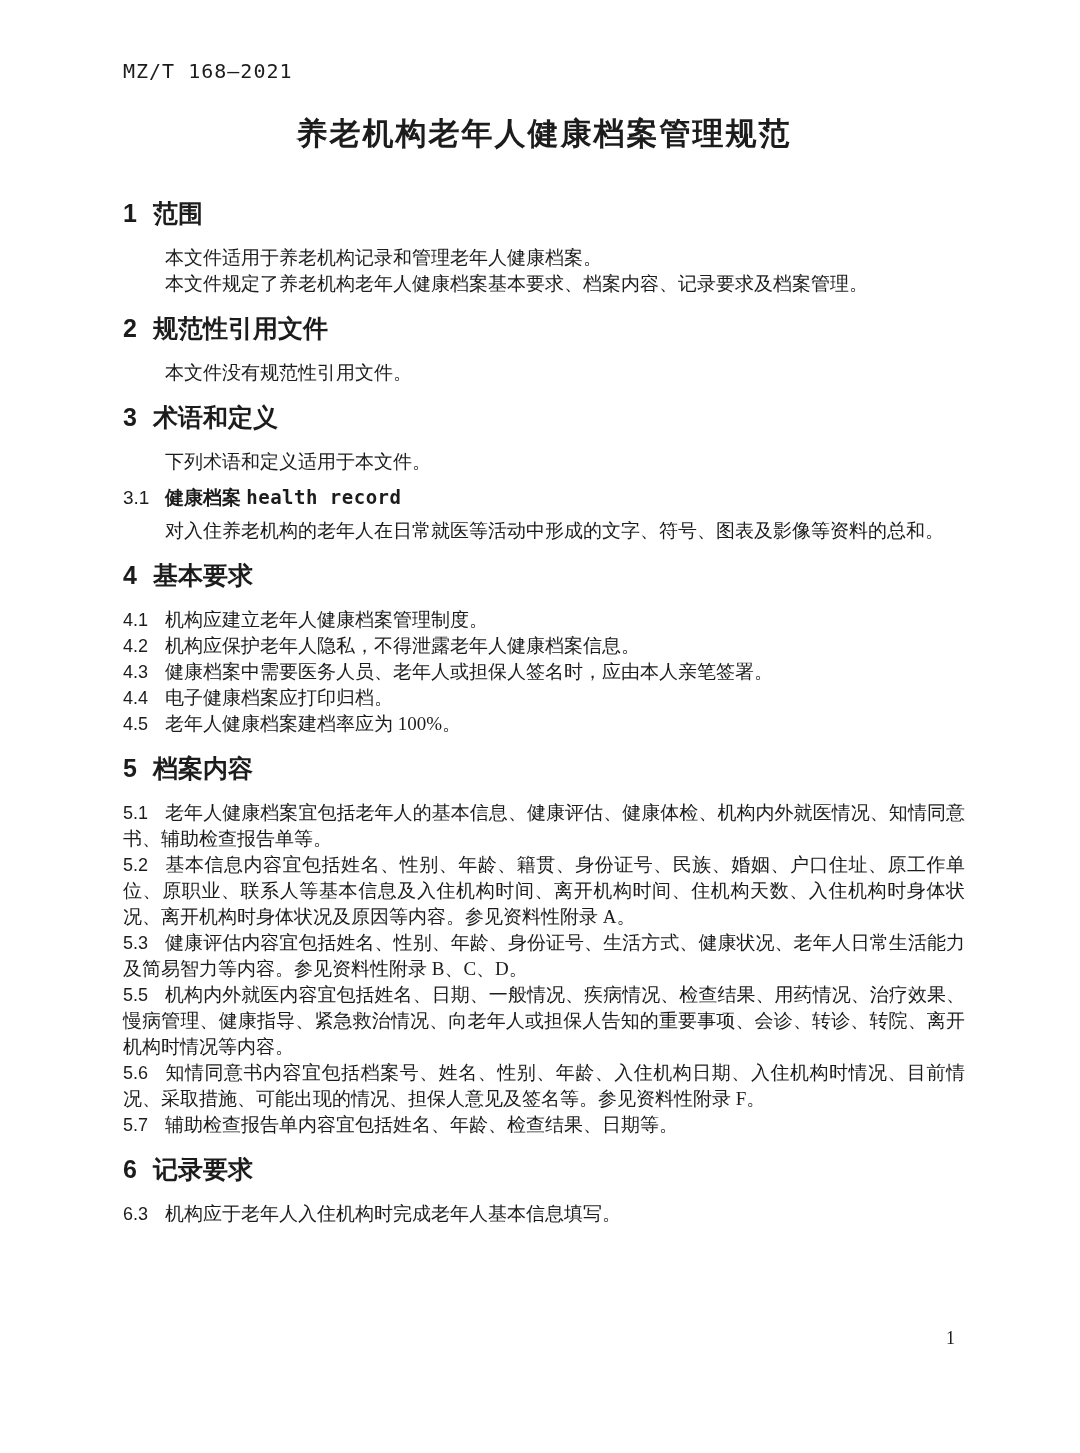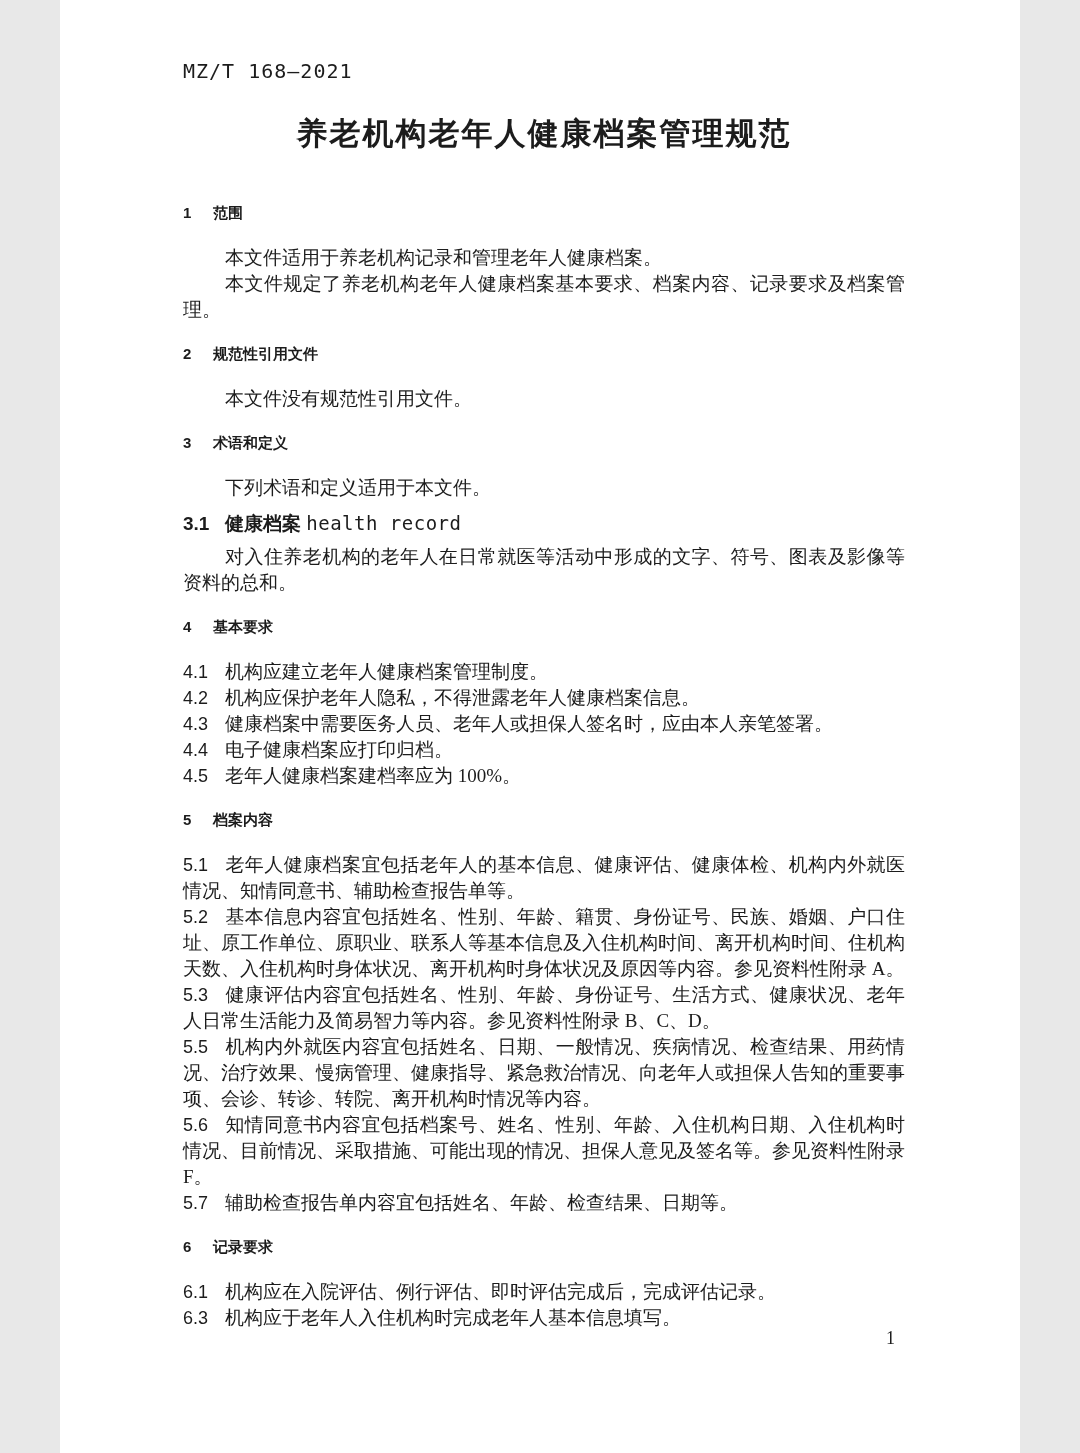--- a/index.html
+++ b/index.html
@@ -2,21 +2,21 @@
 <html><head>
 <meta charset="utf-8">
 <style>
   html, body {
     margin: 0;
     padding: 0;
     background: #e8e8e8;
   }
   .page {
     position: relative;
-    width: 960px;
+    width: 1080px;
     height: 1453px;
     margin: 0 auto;
     background: #ffffff;
     color: #1c1c1c;
     font-family: "Liberation Serif", "DejaVu Serif", serif;
     overflow: hidden;
   }
   .content {
     padding: 58px 115px 0 123px;
   }
@@ -35,42 +35,42 @@
     font-family: Liberation Serif, serif;
     font-weight: 700;
     font-size: 31px;
     line-height: 44px;
     letter-spacing: 2px;
   }
   h2.clause {
     margin: 18px 0 19px 0;
     font-family: "Liberation Sans", "DejaVu Sans", sans-serif;
     font-weight: 700;
-    font-size: 15px;
+    font-size: 25px;
     line-height: 26px;
   }
   h2.clause .clause-num {
     display: inline-block;
     min-width: 30px;
   }
   h3.term-heading {
     margin: 9px 0 7px 0;
     font-family: "Liberation Sans", "DejaVu Sans", sans-serif;
     font-weight: 700;
     font-size: 19px;
     line-height: 26px;
   }
   h3.term-heading .term-num {
     display: inline-block;
     min-width: 42px;
-    font-weight: 700;
+    font-weight: 400;
   }
   h3.term-heading .term-en {
     font-family: "DejaVu Sans Mono", "Liberation Mono", monospace;
-    font-weight: 400;
+    font-weight: 700;
     letter-spacing: 0.5px;
   }
   p {
     margin: 0;
     font-size: 19px;
     line-height: 26px;
     text-align: justify;
     text-align-last: left;
   }
   p.p-indent {
@@ -136,19 +136,18 @@
     <p class="item"><span class="item-num">5.1</span><span>老年人健康档案宜包括老年人的基本信息、健康评估、健康体检、机构内外就医情况、知情同意书、辅助检查报告单等。</span></p>
     <p class="item"><span class="item-num">5.2</span><span>基本信息内容宜包括姓名、性别、年龄、籍贯、身份证号、民族、婚姻、户口住址、原工作单位、原职业、联系人等基本信息及入住机构时间、离开机构时间、住机构天数、入住机构时身体状况、离开机构时身体状况及原因等内容。参见资料性附录 A。</span></p>
     <p class="item"><span class="item-num">5.3</span><span>健康评估内容宜包括姓名、性别、年龄、身份证号、生活方式、健康状况、老年人日常生活能力及简易智力等内容。参见资料性附录 B、C、D。</span></p>
     <p class="item"><span class="item-num">5.5</span><span>机构内外就医内容宜包括姓名、日期、一般情况、疾病情况、检查结果、用药情况、治疗效果、慢病管理、健康指导、紧急救治情况、向老年人或担保人告知的重要事项、会诊、转诊、转院、离开机构时情况等内容。</span></p>
     <p class="item"><span class="item-num">5.6</span><span>知情同意书内容宜包括档案号、姓名、性别、年龄、入住机构日期、入住机构时情况、目前情况、采取措施、可能出现的情况、担保人意见及签名等。参见资料性附录 F。</span></p>
     <p class="item"><span class="item-num">5.7</span><span>辅助检查报告单内容宜包括姓名、年龄、检查结果、日期等。</span></p>
 
     <h2 class="clause">
       <span class="clause-num">6</span><span>记录要求</span>
     </h2>
-    <p class="item"><span class="item-num">6.1</span><span>机构应在入院评估、例行评估、即时评估完成后，完成评估记录。</span></p>
     <p class="item"><span class="item-num">6.3</span><span>机构应于老年人入住机构时完成老年人基本信息填写。</span></p>
 
   </div>
 
   <div class="page-number">1</div>
 </div>
 
 </body></html>

